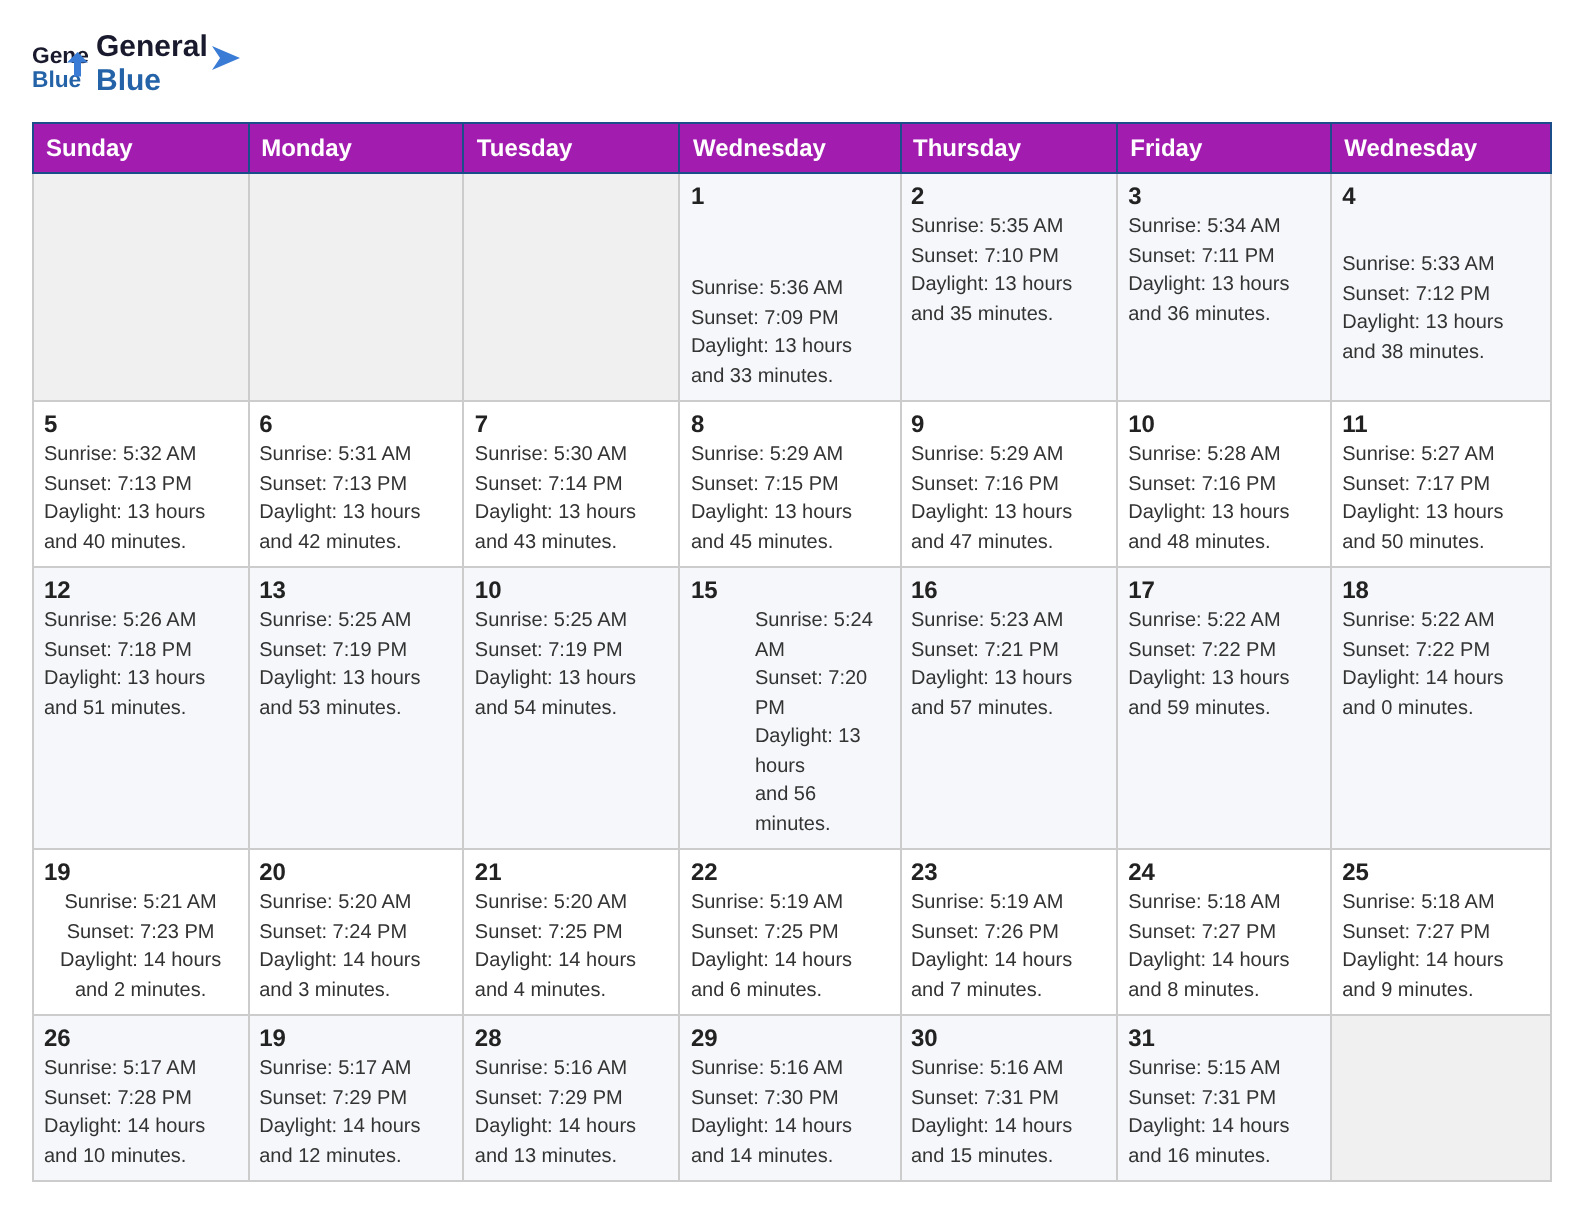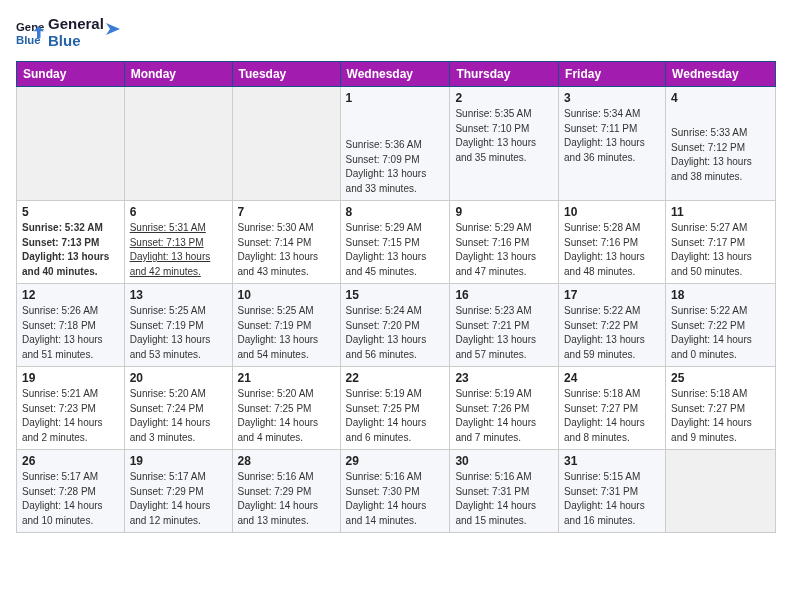--- a/index.html
+++ b/index.html
@@ -148,28 +148,28 @@
           <span class="day-num">4</span>
           <div class="day-info" style="white-space: pre-line; margin-top: 21px;">Sunrise: 5:33 AM
 Sunset: 7:12 PM
 Daylight: 13 hours
 and 38 minutes.</div>
         </td>
       </tr>
       <tr>
         <td>
           <span class="day-num">5</span>
-          <div class="day-info" style="white-space: pre-line; font-weight: bold;">Sunrise: 5:32 AM
+          <div class="day-info" style="white-space: pre-line;">Sunrise: 5:32 AM
 Sunset: 7:13 PM
 Daylight: 13 hours
 and 40 minutes.</div>
         </td>
         <td>
           <span class="day-num">6</span>
-          <div class="day-info" style="white-space: pre-line; text-decoration: underline;">Sunrise: 5:31 AM
+          <div class="day-info" style="white-space: pre-line;">Sunrise: 5:31 AM
 Sunset: 7:13 PM
 Daylight: 13 hours
 and 42 minutes.</div>
         </td>
         <td>
           <span class="day-num">7</span>
           <div class="day-info" style="white-space: pre-line;">Sunrise: 5:30 AM
 Sunset: 7:14 PM
 Daylight: 13 hours
 and 43 minutes.</div>
@@ -220,21 +220,21 @@
         </td>
         <td>
           <span class="day-num">10</span>
           <div class="day-info" style="white-space: pre-line;">Sunrise: 5:25 AM
 Sunset: 7:19 PM
 Daylight: 13 hours
 and 54 minutes.</div>
         </td>
         <td>
           <span class="day-num">15</span>
-          <div class="day-info" style="white-space: pre-line;">Sunrise: 5:24 AM
+          <div class="day-info" style="white-space: pre-line; margin-left: 32px;">Sunrise: 5:24 AM
 Sunset: 7:20 PM
 Daylight: 13 hours
 and 56 minutes.</div>
         </td>
         <td>
           <span class="day-num">16</span>
           <div class="day-info" style="white-space: pre-line;">Sunrise: 5:23 AM
 Sunset: 7:21 PM
 Daylight: 13 hours
 and 57 minutes.</div>
@@ -250,21 +250,21 @@
           <span class="day-num">18</span>
           <div class="day-info" style="white-space: pre-line;">Sunrise: 5:22 AM
 Sunset: 7:22 PM
 Daylight: 14 hours
 and 0 minutes.</div>
         </td>
       </tr>
       <tr>
         <td>
           <span class="day-num">19</span>
-          <div class="day-info" style="white-space: pre-line;">Sunrise: 5:21 AM
+          <div class="day-info" style="white-space: pre-line; text-align: center;">Sunrise: 5:21 AM
 Sunset: 7:23 PM
 Daylight: 14 hours
 and 2 minutes.</div>
         </td>
         <td>
           <span class="day-num">20</span>
           <div class="day-info" style="white-space: pre-line;">Sunrise: 5:20 AM
 Sunset: 7:24 PM
 Daylight: 14 hours
 and 3 minutes.</div>

